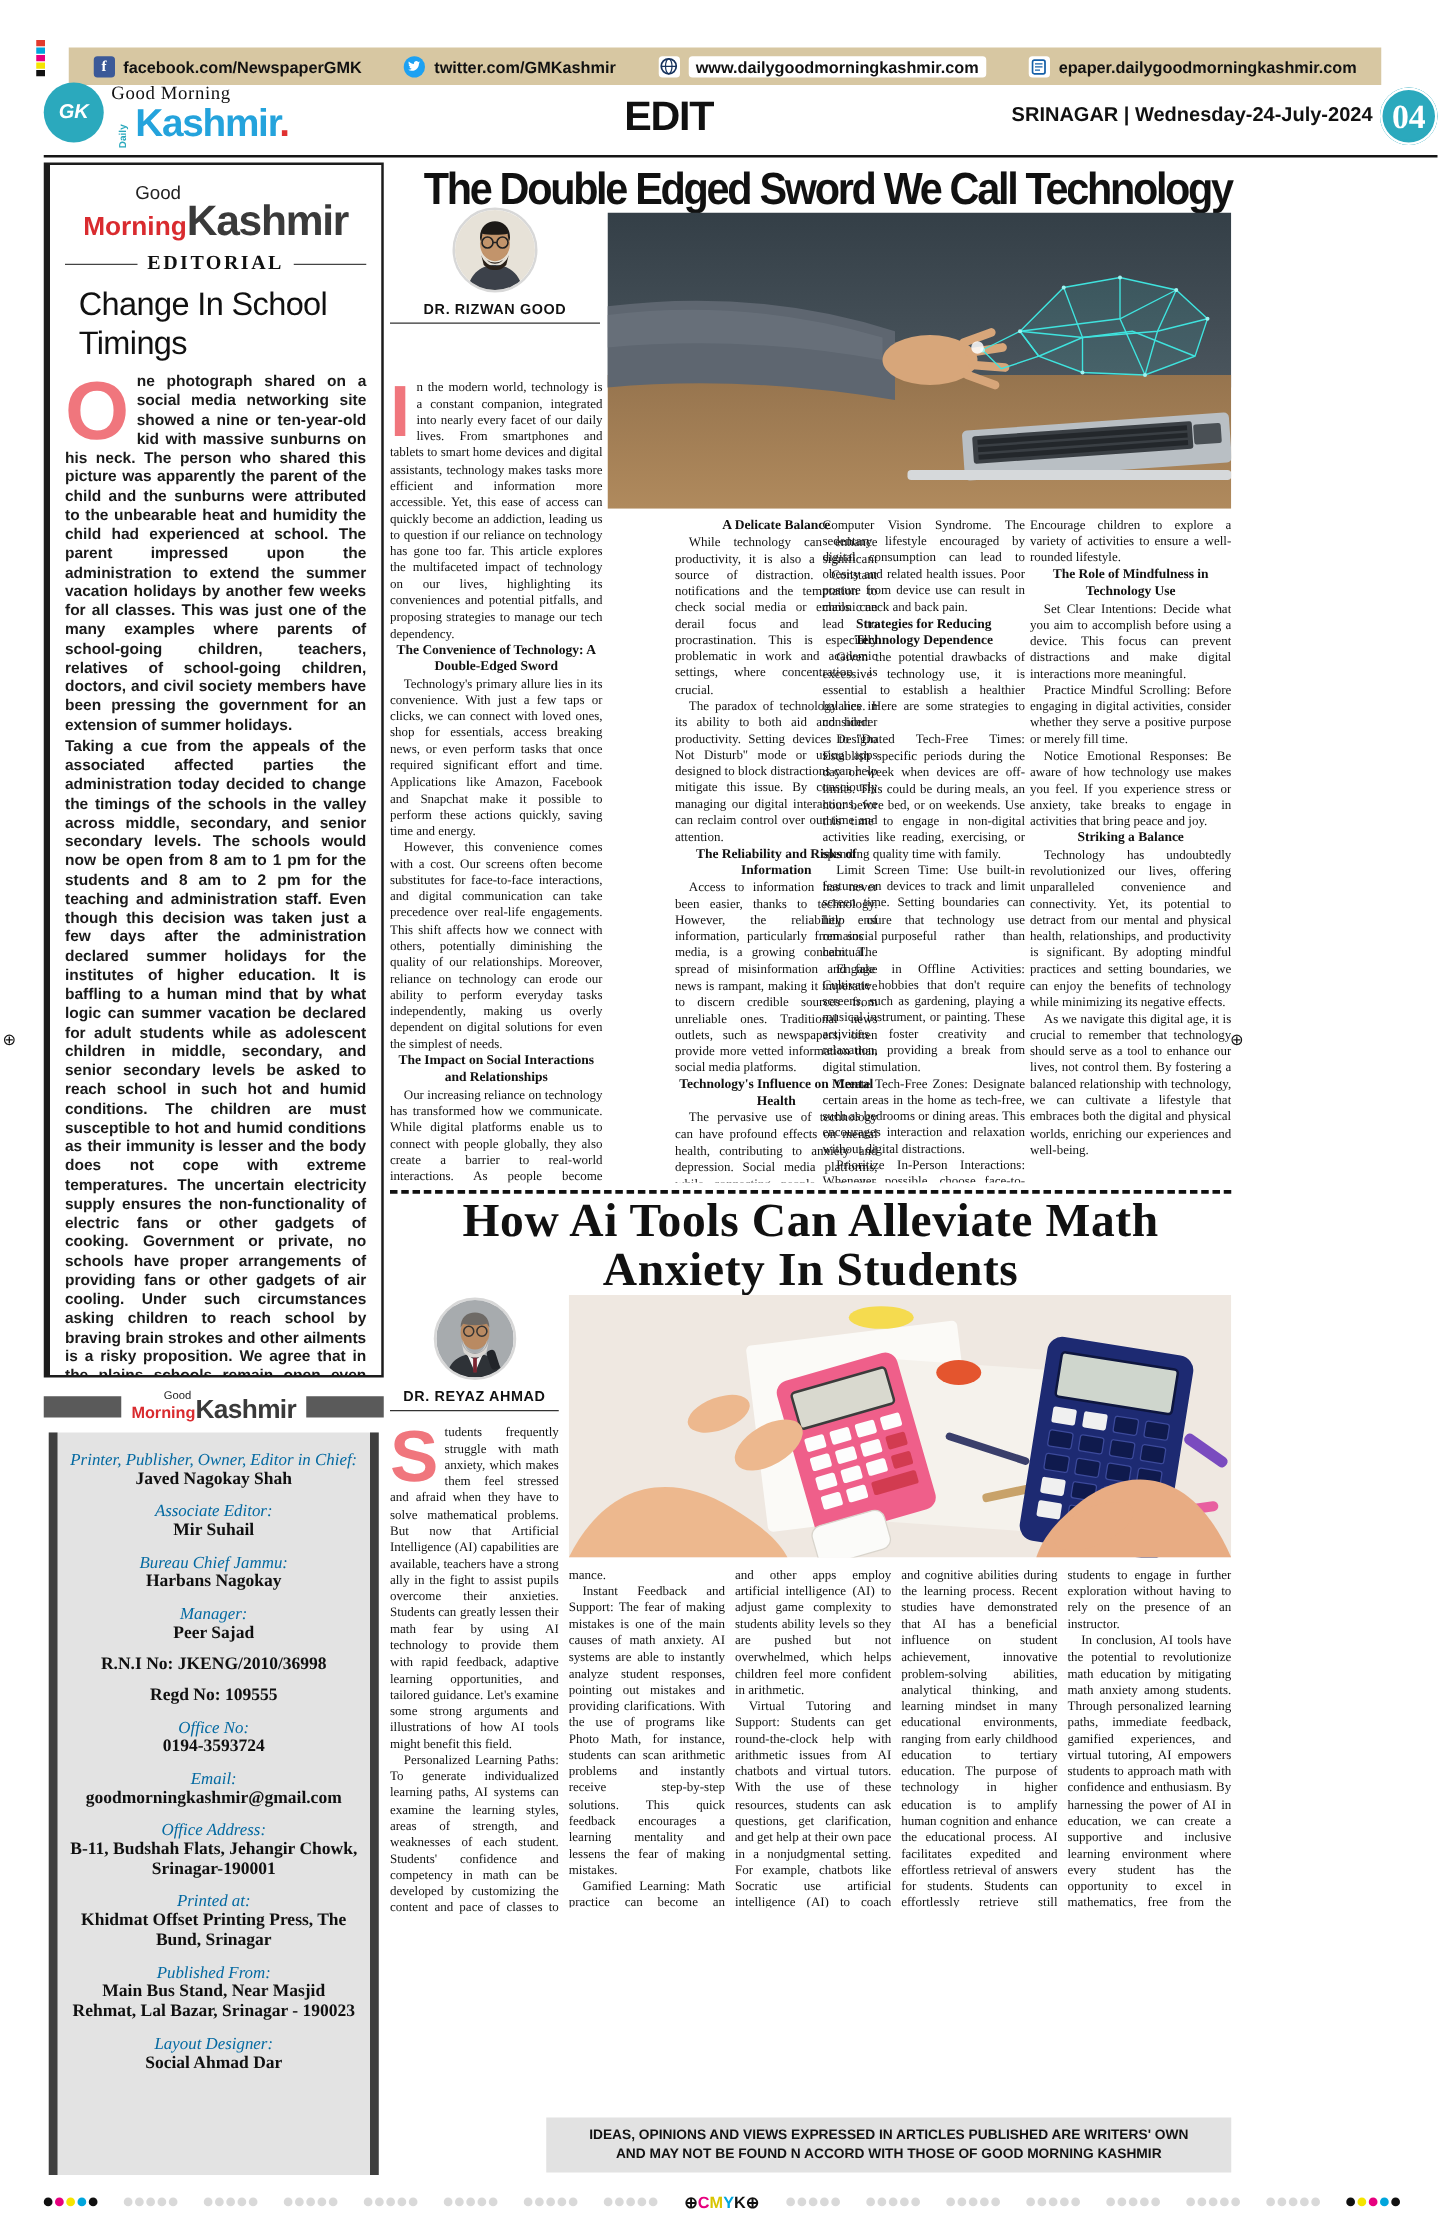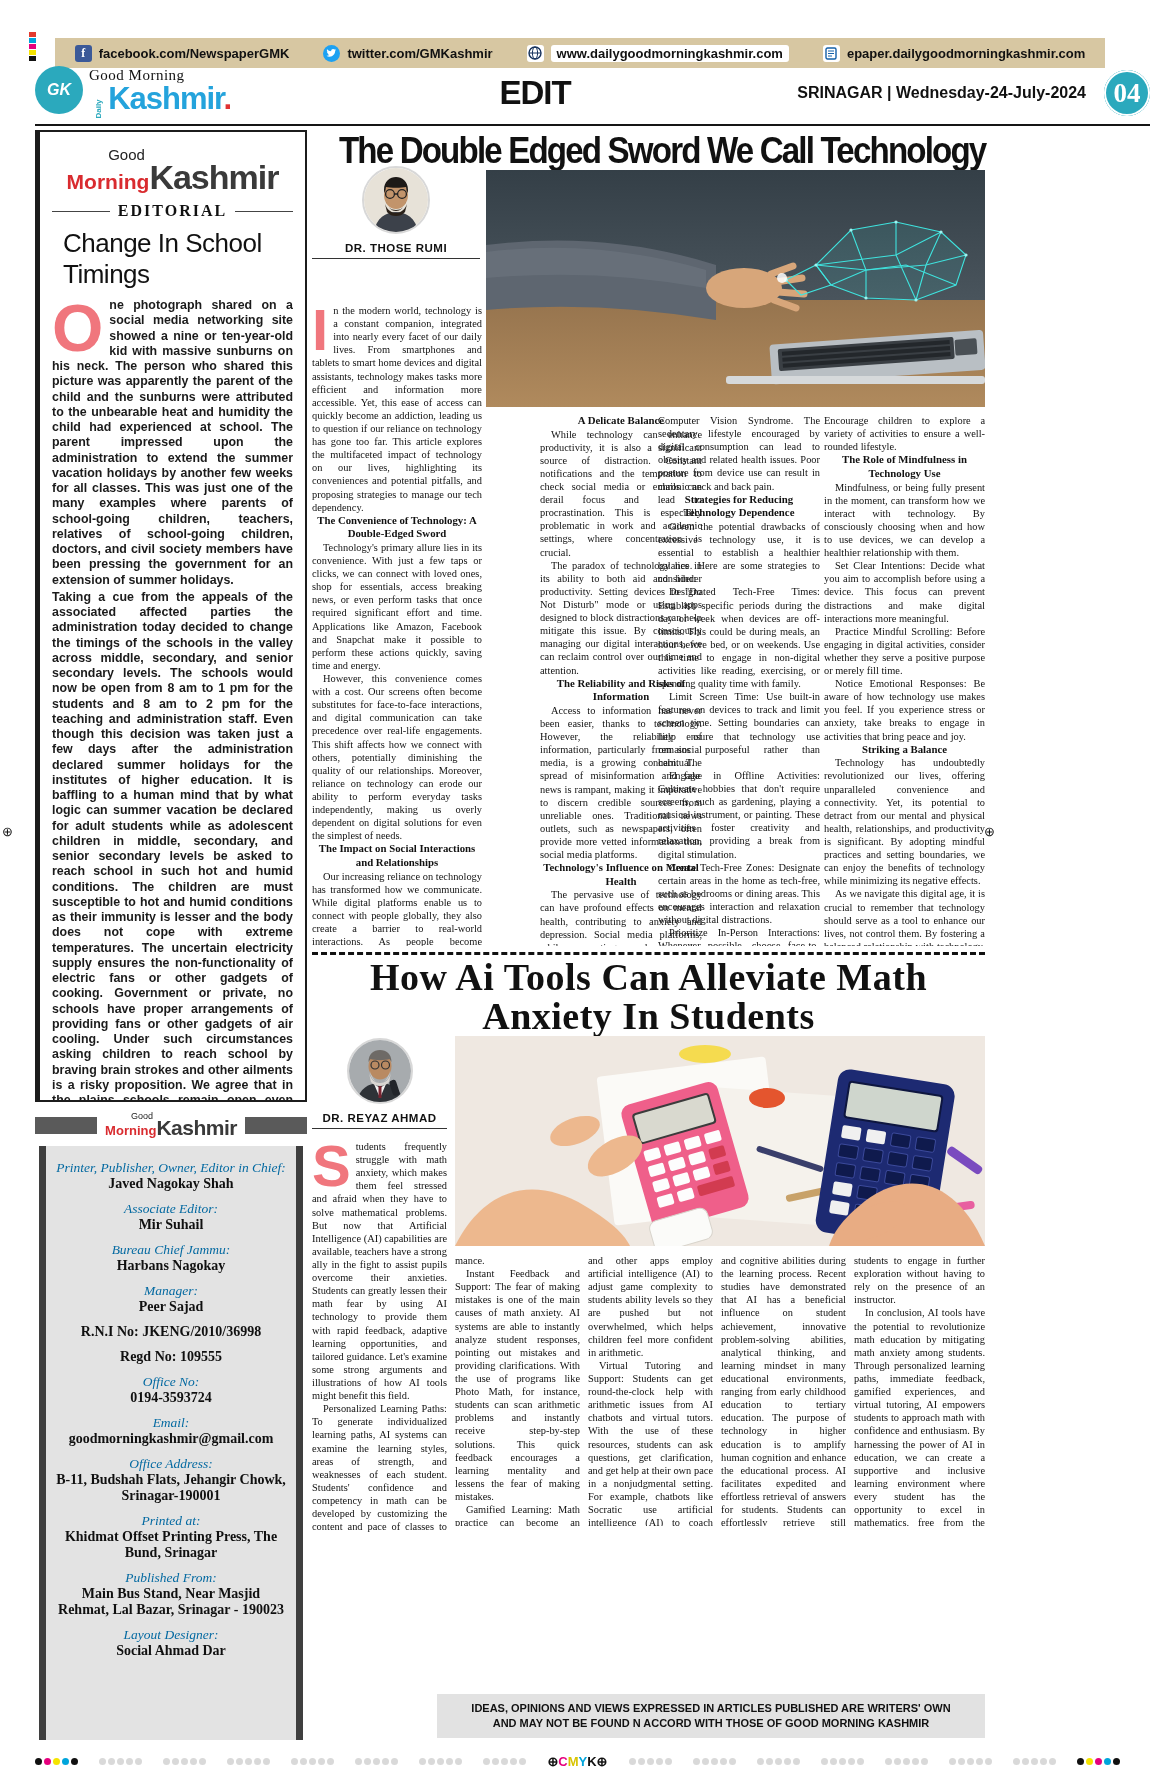--- a/index.html
+++ b/index.html
@@ -27,21 +27,21 @@
             display:flex;align-items:center;justify-content:center;
             font-family:"Liberation Sans",sans-serif;font-weight:800;font-style:italic;font-size:16px;}
   .gmtext{line-height:1;}
   .gmtop{font-family:"Liberation Serif",serif;font-size:15px;color:#111;letter-spacing:0.5px;}
   .gmdaily{display:inline-block;transform:rotate(-90deg) translate(-2px,0);font-size:8px;color:#2ba9bd;
            font-family:"Liberation Sans",sans-serif;font-weight:700;}
   .gmkash{font-family:"Liberation Sans",sans-serif;font-weight:800;font-size:31px;color:#24a3dc;letter-spacing:-1px;}
   .gmkash .reddot{color:#e03131;}
   .editword{position:absolute;left:380px;top:10px;width:240px;text-align:center;
             font-family:"Liberation Sans",sans-serif;font-weight:900;font-size:33px;letter-spacing:-1px;}
-  .mastright{position:absolute;right:0;top:6px;display:flex;align-items:center;gap:18px;}
+  .mastright{position:absolute;right:0;top:6px;display:flex;align-items:center;gap:6px;}
   .dateline{font-family:"Liberation Sans",sans-serif;font-weight:700;font-size:16px;}
   .pagenum{width:46px;height:46px;border-radius:50%;background:#2ba9bd;color:#fff;
            display:flex;align-items:center;justify-content:center;font-family:"Liberation Serif",serif;
            font-size:27px;font-weight:700;box-shadow:inset 0 0 0 2px #fff, inset 0 0 0 4px #2ba9bd;}
   .ruletop{left:35px;top:124px;width:1115px;height:2px;background:#151515;}
 
   
   .edbox{left:35px;top:130px;width:272px;height:972px;border:2px solid #1c1c1c;border-left-width:5px;
          padding:10px 12px;box-sizing:border-box;overflow:hidden;background:#fff;}
   .edlogo{text-align:center;line-height:0.9;margin-top:6px;}
@@ -257,21 +257,21 @@
         <path d="M10 64c2-14 12-20 22-20s20 6 22 20z" fill="#3c414a"></path>
         <ellipse cx="32" cy="27" rx="12" ry="14" fill="#c2946b"></ellipse>
         <path d="M20 22c0-9 6-13 12-13s12 4 12 13c0 2-1 3-1 3l-1-6c-4 1-16 1-20 0l-1 6s-1-1-1-3z" fill="#1d1a17"></path>
         <path d="M22 33c2 7 6 10 10 10s8-3 10-10c-2 6-4 9-10 9s-8-3-10-9z" fill="#2a2119"></path>
         <path d="M21 36c2 6 7 9 11 9s9-3 11-9l-2 8c-3 3-5 4-9 4s-6-1-9-4z" fill="#2a2119"></path>
         <circle cx="26" cy="26" r="4.4" fill="none" stroke="#222" stroke-width="1.3"></circle>
         <circle cx="38" cy="26" r="4.4" fill="none" stroke="#222" stroke-width="1.3"></circle>
         <line x1="30.4" y1="26" x2="33.6" y2="26" stroke="#222" stroke-width="1.3"></line>
       </svg>
     </div>
-    <div class="authname">DR. THOSE RUMI</div>
+    <div class="authname">DR. RIZWAN GOOD</div>
   </div>
 
   <div class="abs img1">
     <svg width="499" height="237" viewBox="0 0 499 237">
       <defs>
         <linearGradient id="bg1" x1="0" y1="0" x2="0" y2="1">
           <stop offset="0" stop-color="#343f47"></stop>
             <stop offset="1" stop-color="#4b565e"></stop>
         </linearGradient>
         <linearGradient id="desk" x1="0" y1="0" x2="0" y2="1">
@@ -343,21 +343,20 @@
       <p class="p">Given the potential drawbacks of excessive technology use, it is essential to establish a healthier balance. Here are some strategies to consider:</p>
       <p class="p">Designated Tech-Free Times: Establish specific periods during the day or week when devices are off-limits. This could be during meals, an hour before bed, or on weekends. Use this time to engage in non-digital activities like reading, exercising, or spending quality time with family.</p>
       <p class="p">Limit Screen Time: Use built-in features on devices to track and limit screen time. Setting boundaries can help ensure that technology use remains purposeful rather than habitual.</p>
       <p class="p">Engage in Offline Activities: Cultivate hobbies that don't require screens, such as gardening, playing a musical instrument, or painting. These activities foster creativity and relaxation, providing a break from digital stimulation.</p>
       <p class="p">Create Tech-Free Zones: Designate certain areas in the home as tech-free, such as bedrooms or dining areas. This encourages interaction and relaxation without digital distractions.</p>
       <p class="p">Prioritize In-Person Interactions: Whenever possible, choose face-to-face communication over digital interactions. Plan gatherings and social events that foster genuine connections.</p>
     </div>
   <div class="abs acol" style="left:824px;top:414px;width:161px;height:532px;">
       <p class="first">Encourage children to explore a variety of activities to ensure a well-rounded lifestyle.</p>
       <p class="sub">The Role of Mindfulness in Technology Use</p>
-      <p class="p">Mindfulness, or being fully present in the moment, can transform how we interact with technology. By consciously choosing when and how to use devices, we can develop a healthier relationship with them.</p>
       <p class="p">Set Clear Intentions: Decide what you aim to accomplish before using a device. This focus can prevent distractions and make digital interactions more meaningful.</p>
       <p class="p">Practice Mindful Scrolling: Before engaging in digital activities, consider whether they serve a positive purpose or merely fill time.</p>
       <p class="p">Notice Emotional Responses: Be aware of how technology use makes you feel. If you experience stress or anxiety, take breaks to engage in activities that bring peace and joy.</p>
       <p class="sub">Striking a Balance</p>
       <p class="p">Technology has undoubtedly revolutionized our lives, offering unparalleled convenience and connectivity. Yet, its potential to detract from our mental and physical health, relationships, and productivity is significant. By adopting mindful practices and setting boundaries, we can enjoy the benefits of technology while minimizing its negative effects.</p>
       <p class="p">As we navigate this digital age, it is crucial to remember that technology should serve as a tool to enhance our lives, not control them. By fostering a balanced relationship with technology, we can cultivate a lifestyle that embraces both the digital and physical worlds, enriching our experiences and well-being.</p>
     </div>
 
   <div class="abs dash"></div>
 

